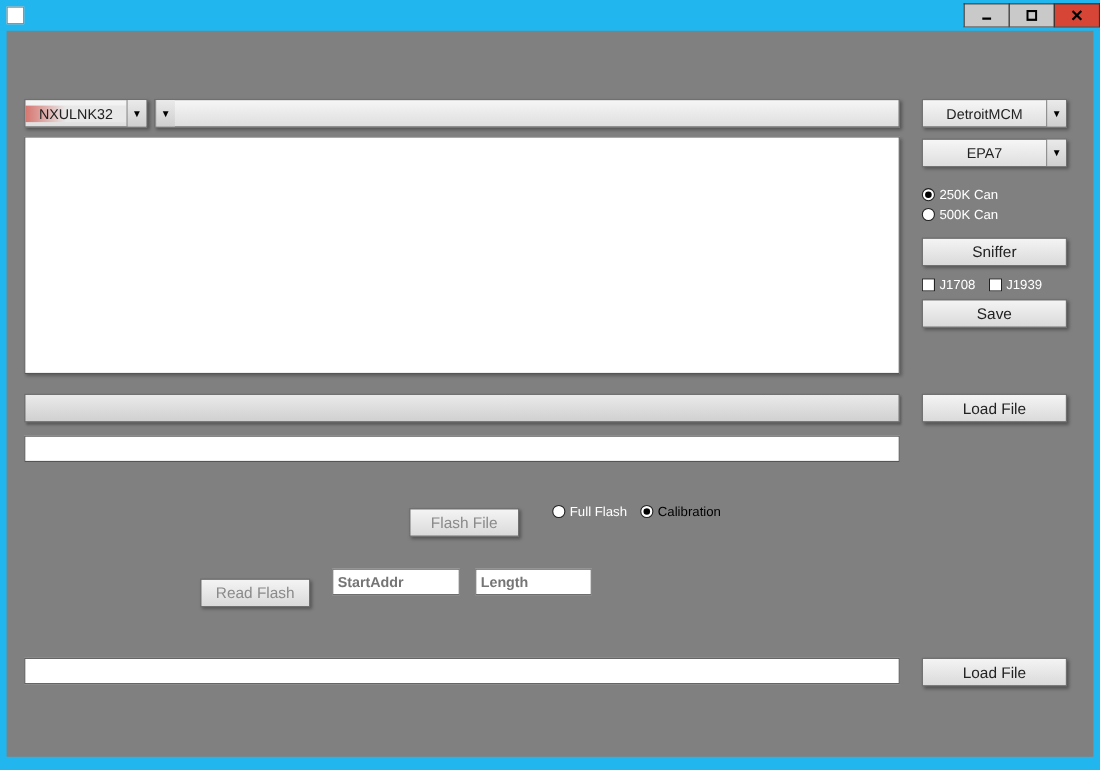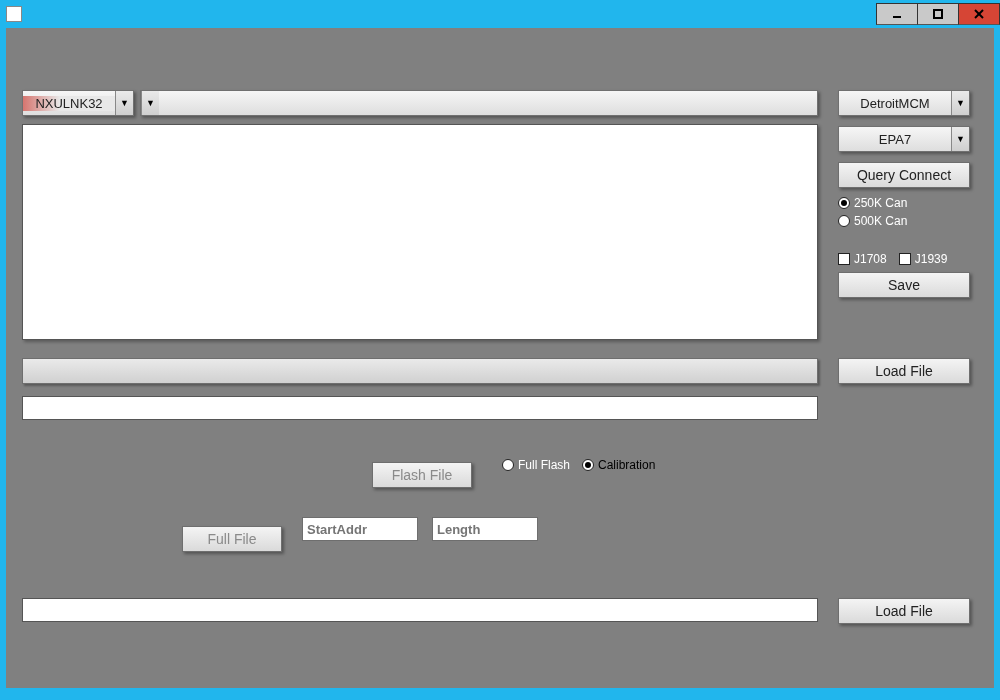--- a/index.html
+++ b/index.html
@@ -199,51 +199,51 @@
             <span class="lbl" style="color:#fff">Full Flash</span>
         </div>
         <div class="radio selected">
           <span class="dot"></span>
             <span class="lbl" style="color:#000000">Calibration</span>
         </div>
       </div>
 
       <div class="read-row">
         <div style="width:160px"></div>
-        <div class="btn disabled" style="width:100px">Full File</div>
+        <div class="btn disabled" style="width:100px">Read Flash</div>
         <div style="width:20px"></div>
         <input class="textbox" style="width: 116px; font-weight: bold;" placeholder="StartAddr">
         <div style="width:14px"></div>
         <input class="textbox" style="width: 106px; font-weight: bold;" placeholder="Length">
       </div>
     </div>
 
     <div class="right-col">
       <div class="dropdown dd-ecu">
         <div class="dd-label">DetroitMCM</div>
         <div class="dd-arrow">▼</div>
       </div>
       <div class="gap-sm"></div>
       <div class="dropdown dd-cal">
         <div class="dd-label">EPA7</div>
         <div class="dd-arrow">▼</div>
       </div>
       <div class="gap-sm"></div>
-      <div class="btn" style="width:132px">Query Connect</div>
       <div style="height:8px"></div>
       <div class="radio selected">
         <span class="dot"></span>
           <span class="lbl">250K Can</span>
       </div>
       <div style="height:4px"></div>
       <div class="radio">
         <span class="dot"></span>
           <span class="lbl">500K Can</span>
       </div>
       <div style="height:14px"></div>
+      <div class="btn" style="width:132px">Sniffer</div>
       <div style="height:10px"></div>
       <div class="row">
         <div class="check">
           <span class="box"></span>
             <span class="lbl">J1708</span>
         </div>
         <div class="check">
           <span class="box"></span>
             <span class="lbl">J1939</span>
         </div>

